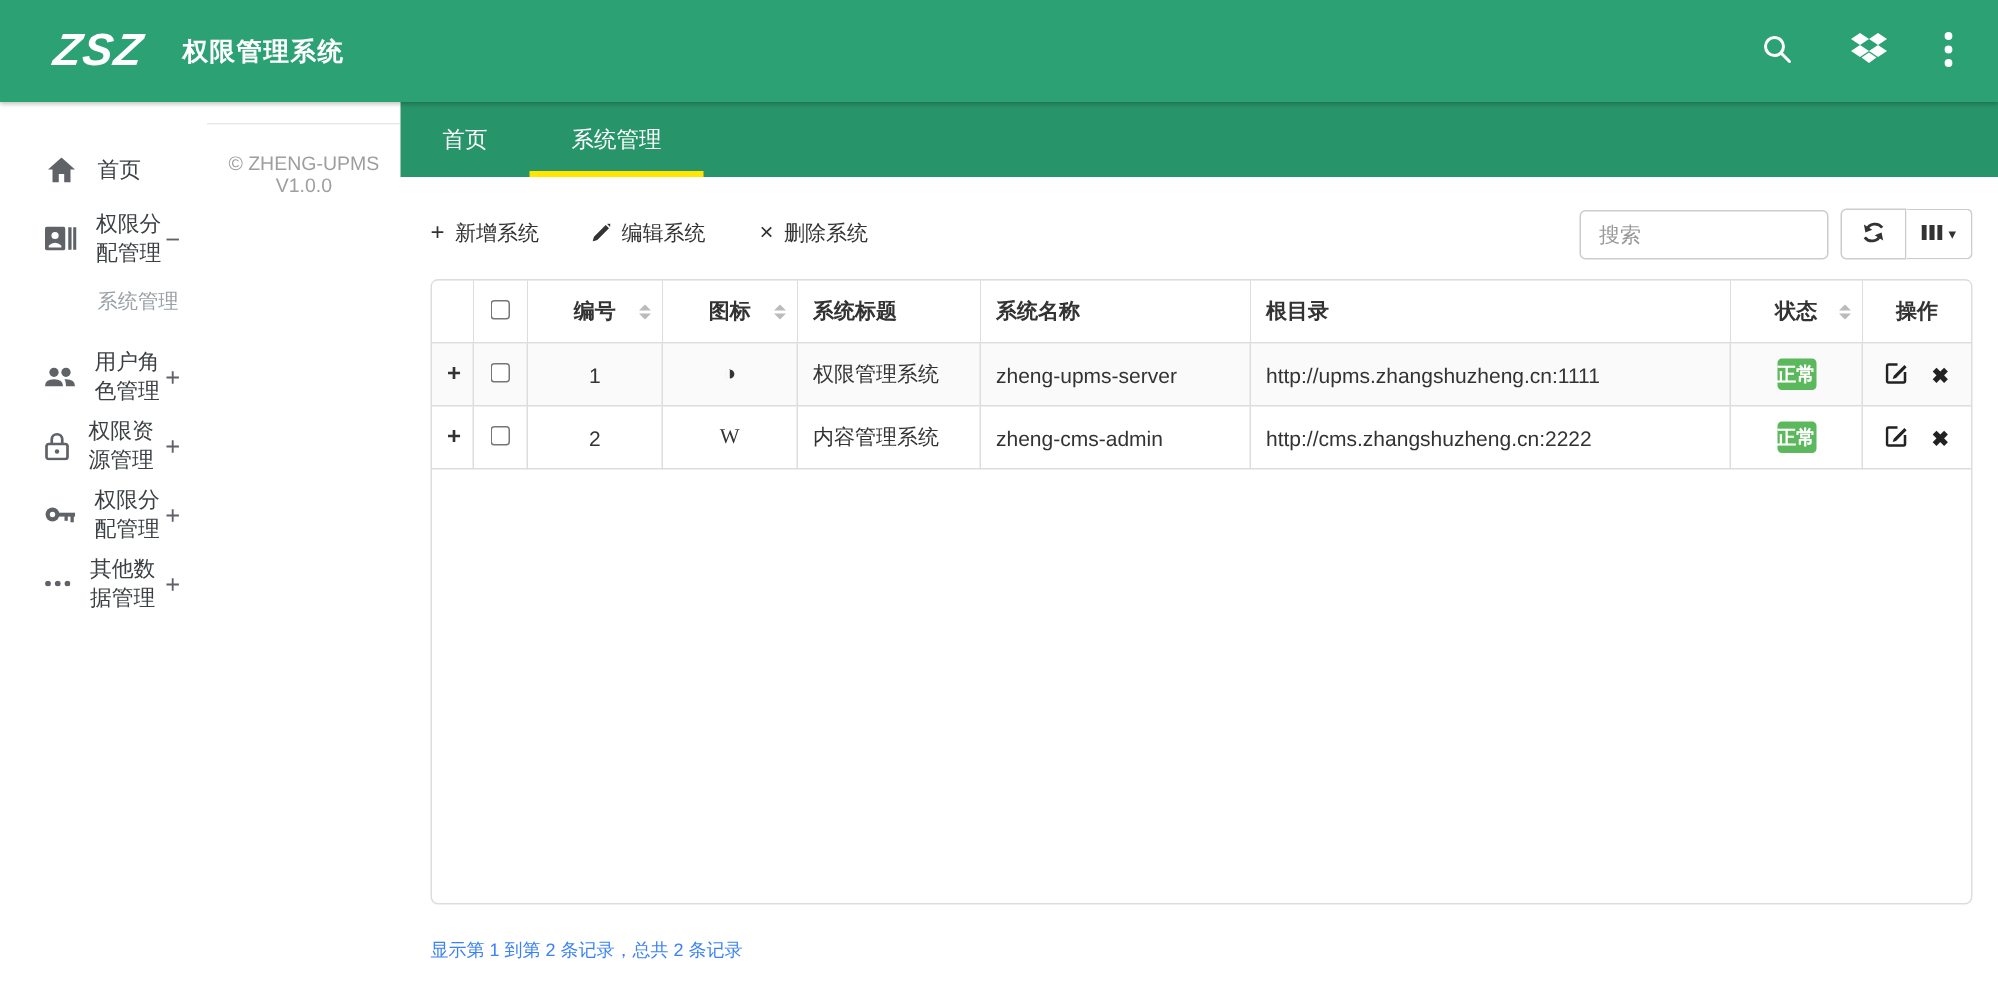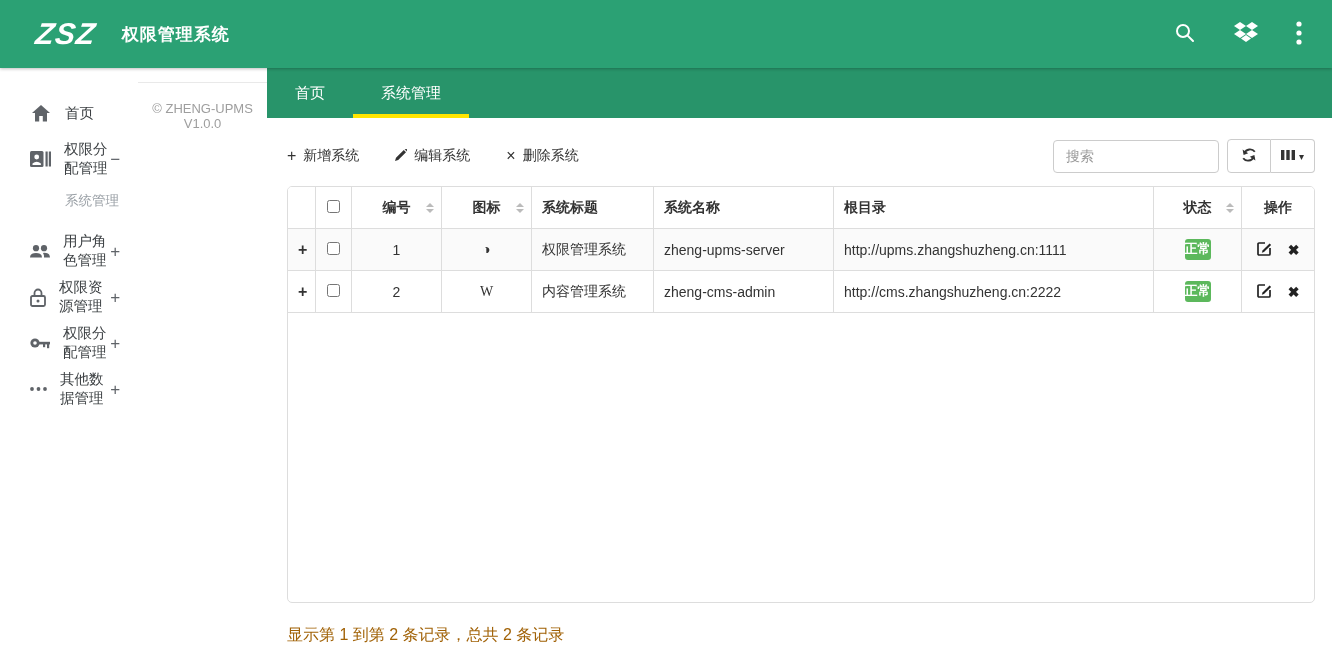--- a/index.html
+++ b/index.html
@@ -70,26 +70,26 @@
   tr.striped td { background:#fafafa; }
   .sort { position:absolute; right:7px; top:50%; transform:translateY(-50%);
           display:flex; flex-direction:column; gap:2px; }
   .cu { width:0; height:0; border-left:4px solid transparent; border-right:4px solid transparent;
         border-bottom:4px solid #bbb; }
   .cd { width:0; height:0; border-left:4px solid transparent; border-right:4px solid transparent;
         border-top:4px solid #bbb; }
   .expand-cell { text-align:center; font-weight:bold; font-size:16px; cursor:pointer; }
   .sys-icon { font-family:"Liberation Serif", serif; font-size:14px; }
   .badge { display:inline-block; background:#5CB85C; color:#fff; font-size:13px; font-weight:bold;
-           padding:4px 0; border-radius:3px; line-height:1;font-family:Liberation Mono, monospace; }
+           padding:4px 0; border-radius:3px; line-height:1; }
   .ops { display:flex; align-items:center; justify-content:center; gap:16px; }
   .op-btn { background:none; border:none; cursor:pointer; display:flex; align-items:center; }
   .x-del { font-weight:bold; font-size:14px; color:#222; }
 
-  .summary { margin-top:22px; font-size:16px; color:#a16207; }
+  .summary { margin-top:22px; font-size:12px; color:#3b82f6; }
 </style>
 </head>
 <body>
 
 <div class="topbar">
   <div class="logo">ZSZ</div>
   <div class="app-title">权限管理系统</div>
   <div class="topbar-icons">
     <button class="icon-btn">
       <span>

